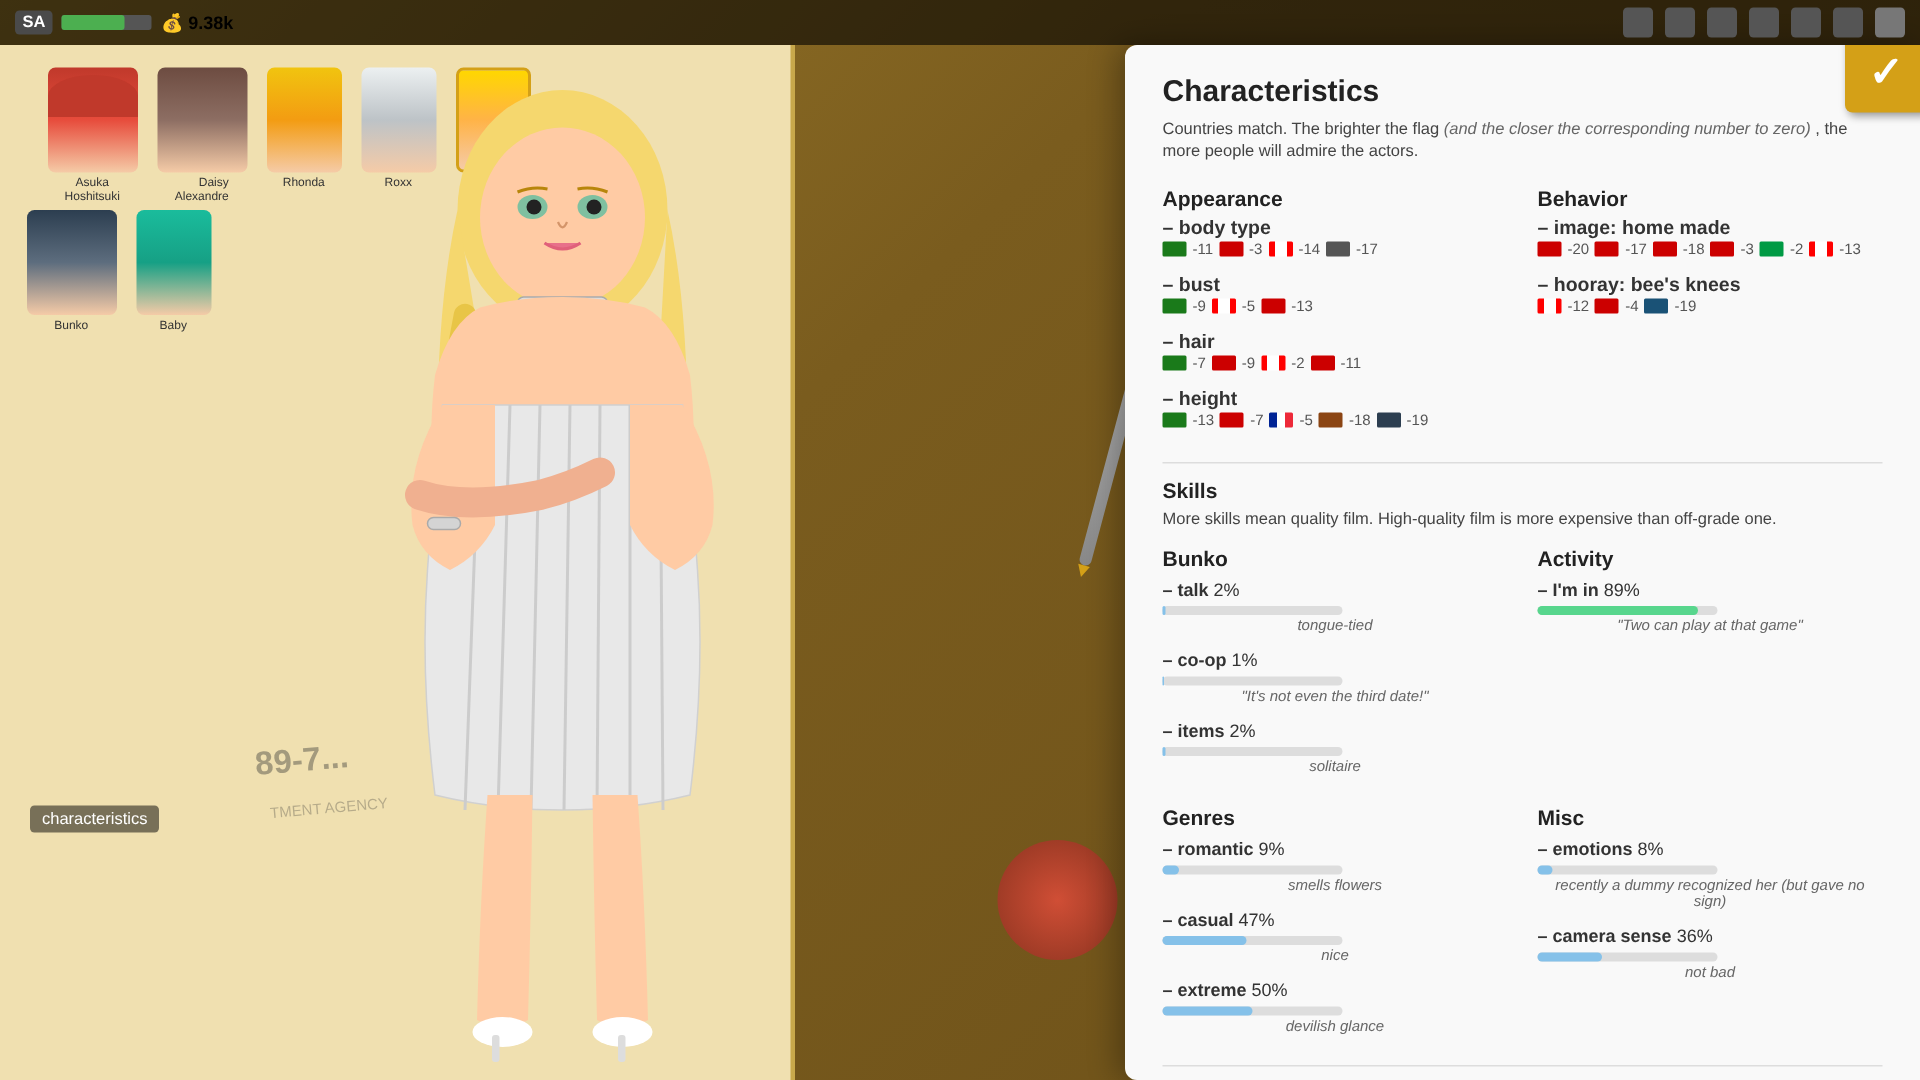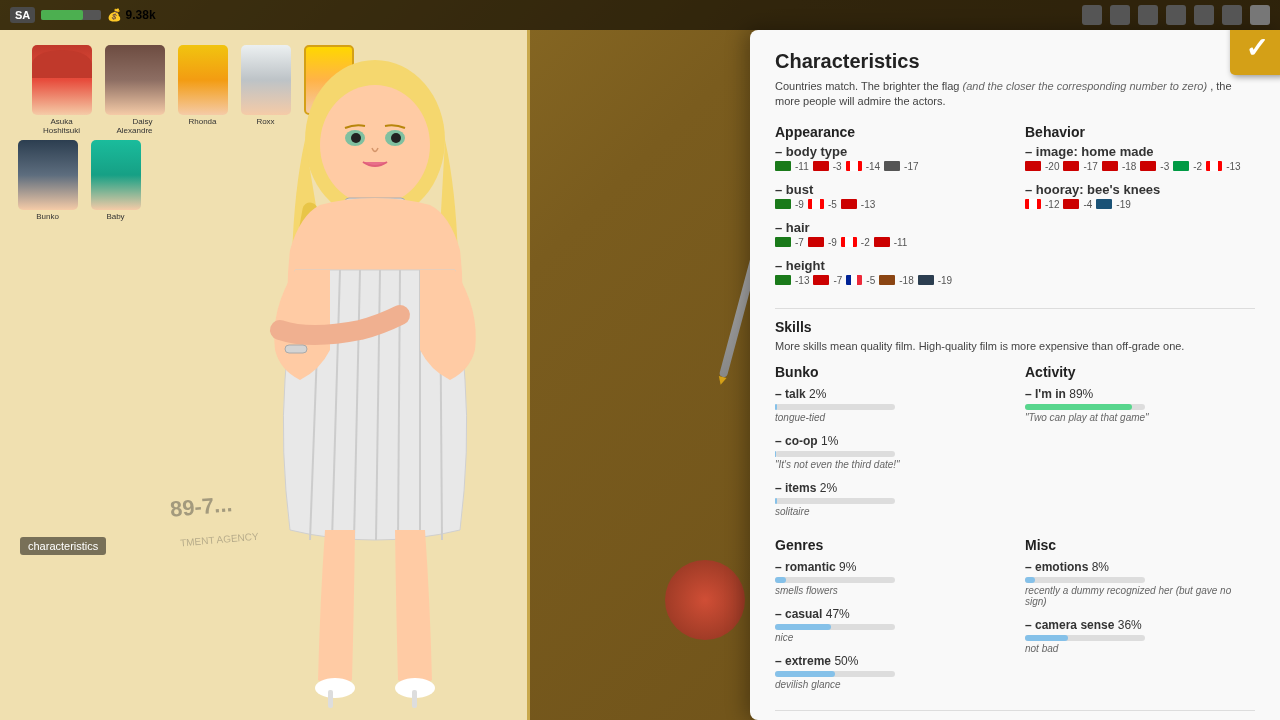--- a/index.html
+++ b/index.html
@@ -168,20 +168,21 @@
       color: #333;
     }
     .skill-pct {
       font-size: 12px;
       color: #333;
     }
     .skill-desc {
       font-size: 10px;
       color: #666;
       font-style: italic;
+      text-align: center;
     }
     .skill-bar-wrap {
       height: 6px;
       background: #ddd;
       border-radius: 3px;
       margin: 2px 0;
       width: 120px;
     }
     .skill-bar {
       height: 100%;

